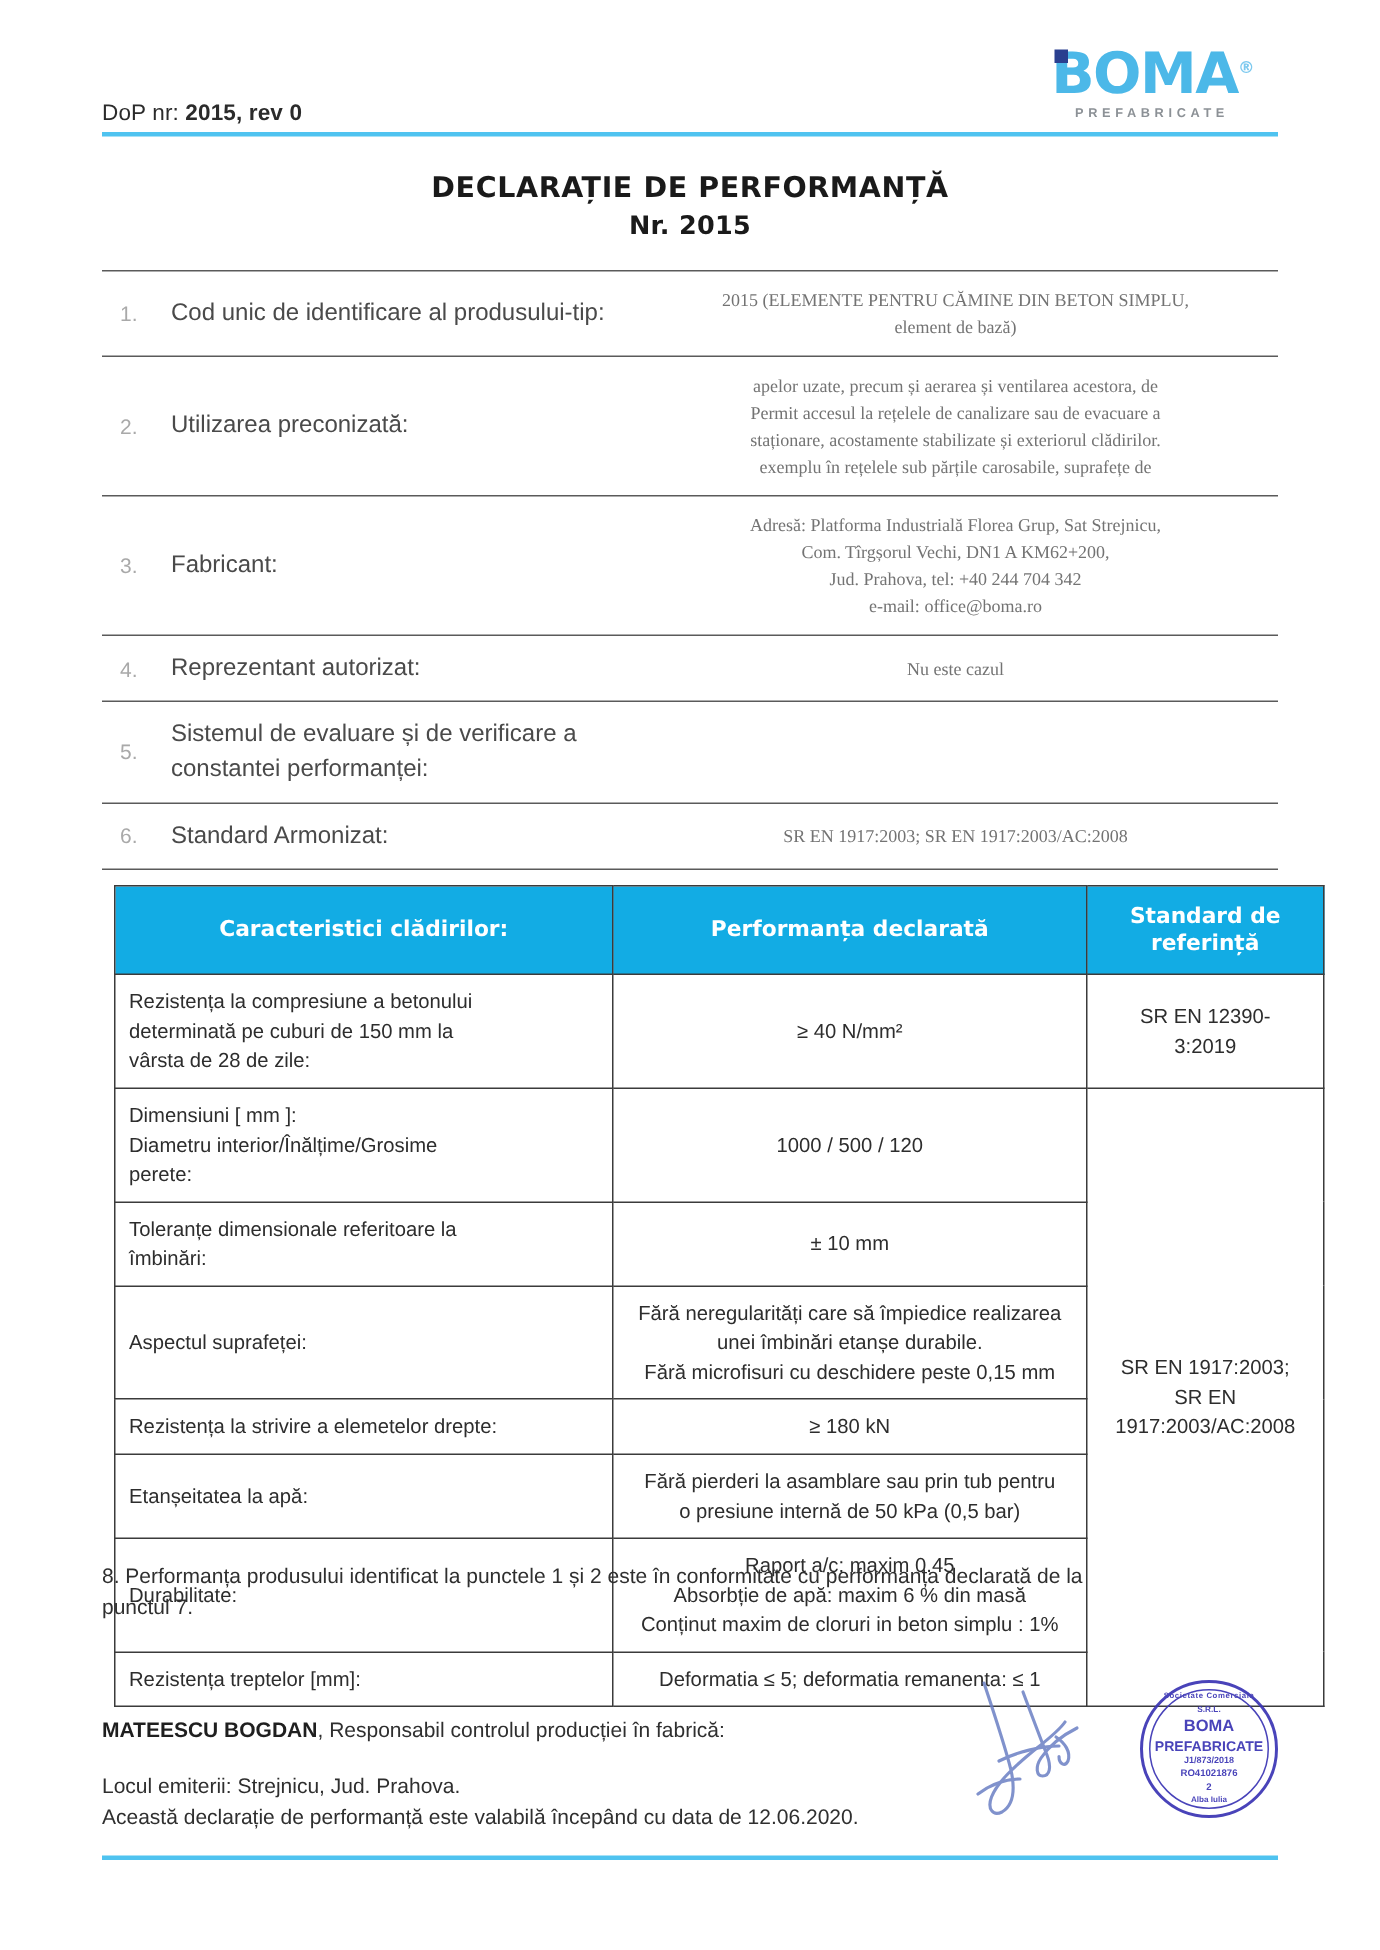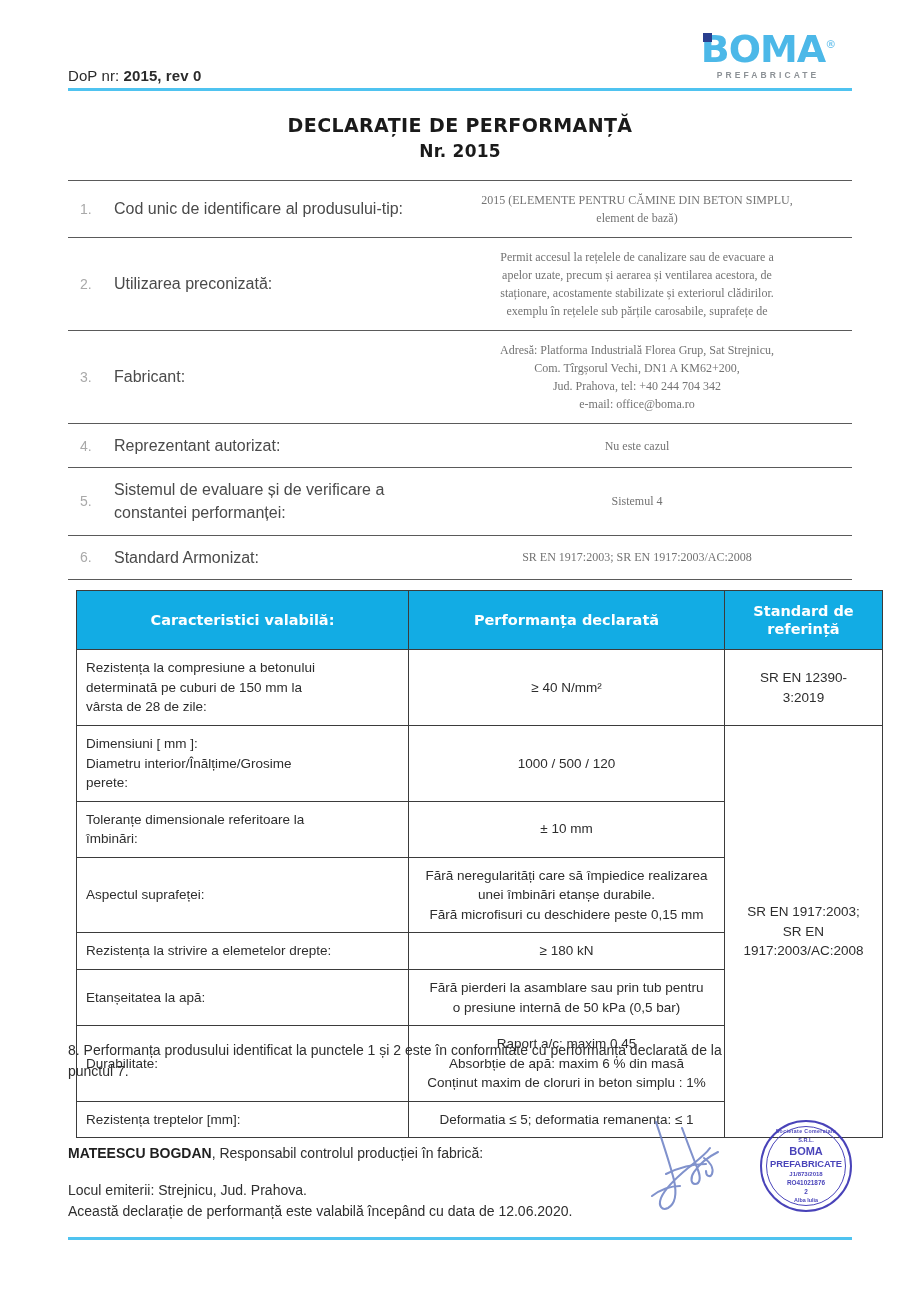--- a/index.html
+++ b/index.html
@@ -290,22 +290,22 @@
       <div class="item-value">
         <span class="ln">2015 (ELEMENTE PENTRU CĂMINE DIN BETON SIMPLU,</span>
         <span class="ln">element de bază)</span>
       </div>
     </div>
 
     <div class="item-row">
       <div class="item-num">2.</div>
       <div class="item-label">Utilizarea preconizată:</div>
       <div class="item-value">
+        <span class="ln">apelor uzate, precum și aerarea și ventilarea acestora, de</span>
         <span class="ln">Permit accesul la rețelele de canalizare sau de evacuare a</span>
-        <span class="ln">apelor uzate, precum și aerarea și ventilarea acestora, de</span>
         <span class="ln">staționare, acostamente stabilizate și exteriorul clădirilor.</span>
         <span class="ln">exemplu în rețelele sub părțile carosabile, suprafețe de</span>
       </div>
     </div>
 
     <div class="item-row">
       <div class="item-num">3.</div>
       <div class="item-label">Fabricant:</div>
       <div class="item-value">
         <span class="ln">Adresă: Platforma Industrială Florea Grup, Sat Strejnicu,</span>
@@ -319,23 +319,20 @@
       <div class="item-num">4.</div>
       <div class="item-label">Reprezentant autorizat:</div>
       <div class="item-value">
         <span class="ln">Nu este cazul</span>
       </div>
     </div>
 
     <div class="item-row">
       <div class="item-num">5.</div>
       <div class="item-label">Sistemul de evaluare și de verificare a constantei performanței:</div>
-      <div class="item-value">
-        <span class="ln">Sistemul 4</span>
-      </div>
     </div>
 
     <div class="item-row">
       <div class="item-num">6.</div>
       <div class="item-label">Standard Armonizat:</div>
       <div class="item-value">
         <span class="ln">SR EN 1917:2003; SR EN 1917:2003/AC:2008</span>
       </div>
     </div>
 
@@ -347,21 +344,21 @@
   </div>
 
   <table class="perf-table">
     <colgroup>
       <col class="col-1">
         <col class="col-2">
         <col class="col-3">
     </colgroup>
     <thead>
       <tr>
-        <th>Caracteristici valabilă:</th>
+        <th>Caracteristici clădirilor:</th>
         <th>Performanța declarată</th>
         <th>Standard de referință</th>
       </tr>
     </thead>
     <tbody>
       <tr>
         <td class="c-char">
           <span class="ln">Rezistența la compresiune a betonului</span>
           <span class="ln">determinată pe cuburi de 150 mm  la</span>
           <span class="ln">vârsta de 28 de zile:</span>

